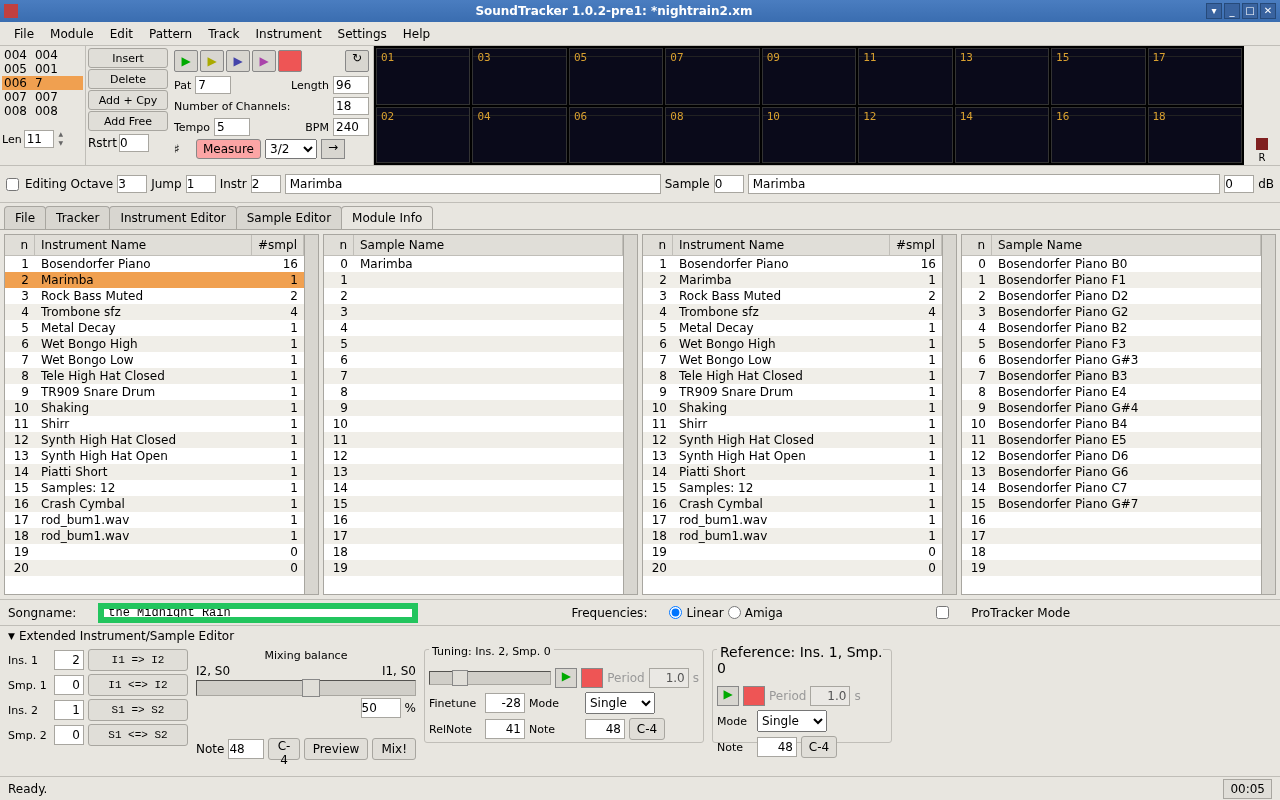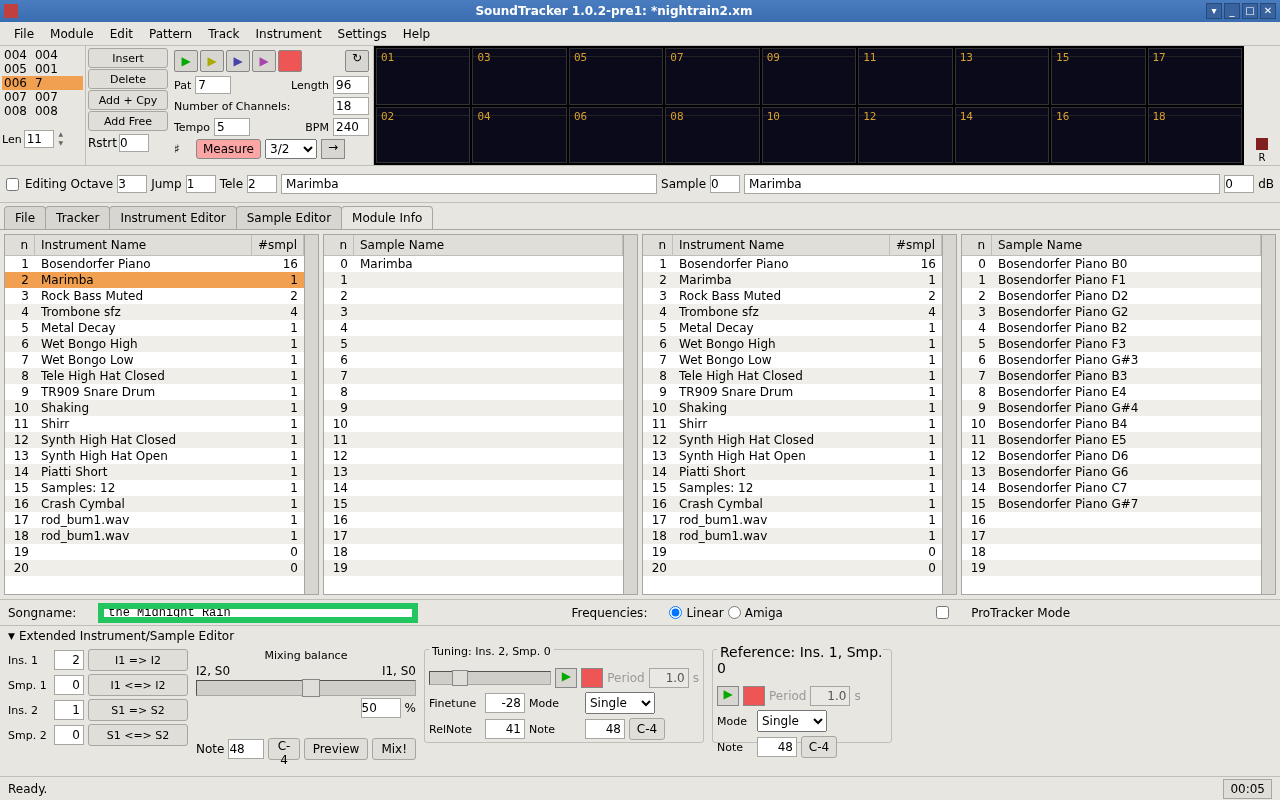--- a/index.html
+++ b/index.html
@@ -94,21 +94,21 @@
 .song-row .spacer { flex: 1; }
 
 .ext-hdr { height: 20px; display: flex; align-items: center; padding: 0 8px; gap: 4px; border-top: 1px solid #c0beb8; }
 .ext-hdr .tri { font-size: 9px; }
 
 .ext-panel { height: 102px; display: flex; padding: 4px 8px; gap: 8px; }
 .ext-col1 { width: 180px; display: flex; flex-direction: column; gap: 3px; }
 .ext-col1 .r { display: flex; align-items: center; gap: 4px; }
 .ext-col1 .r .l { width: 42px; font-size: 11px; }
 .ext-col1 .r input { width: 30px; height: 20px; border: 1px solid #a8a6a0; text-align: right; padding: 0 3px; }
-.ext-col1 .r button { flex: 1; height: 22px; border: 1px solid #a8a6a0; background: #e0ded8; border-radius: 3px; font-size: 11px; }
+.ext-col1 .r button { flex: 1; height: 22px; border: 1px solid #a8a6a0; background: #e0ded8; border-radius: 3px; font-size: 11px; font-family: Liberation Mono, monospace; }
 
 .mix-col { width: 220px; }
 .mix-col .hdr { text-align: center; font-size: 11px; margin-bottom: 2px; }
 .mix-col .balance-row { display: flex; justify-content: space-between; font-size: 11px; }
 .mix-col .slider { height: 16px; background: #d0cec8; border: 1px inset #a8a6a0; margin: 2px 0; position: relative; }
 .mix-col .slider .thumb { position: absolute; left: 48%; top: -2px; width: 18px; height: 18px; background: #e0ded8; border: 1px solid #888; }
 .mix-col .pct { display: flex; justify-content: flex-end; align-items: center; gap: 4px; }
 .mix-col .pct input { width: 40px; height: 20px; border: 1px solid #a8a6a0; }
 .mix-col .note-row { display: flex; align-items: center; gap: 4px; margin-top: 20px; }
 .mix-col .note-row input { width: 36px; height: 20px; border: 1px solid #a8a6a0; }
@@ -336,21 +336,21 @@
     <div class="r">R</div>
   </div>
 </div>
 
 <div class="edit-row">
   <input type="checkbox" style="">
   <span class="lbl">Editing Octave</span>
   <input class="num" value="3" style="">
   <span class="lbl">Jump</span>
   <input class="num" value="1" style="">
-  <span class="lbl">Tele</span>
+  <span class="lbl">Instr</span>
   <input class="num" value="2" style="">
   <input class="txt itxt" value="Marimba" style="">
   <span class="lbl">Sample</span>
   <input class="num" value="0" style="">
   <input class="txt stxt" value="Marimba" style="">
   <input class="num dbv" value="0" style="">
   <span class="lbl">dB</span>
 </div>
 
 <div class="tabs" id="tabs">

